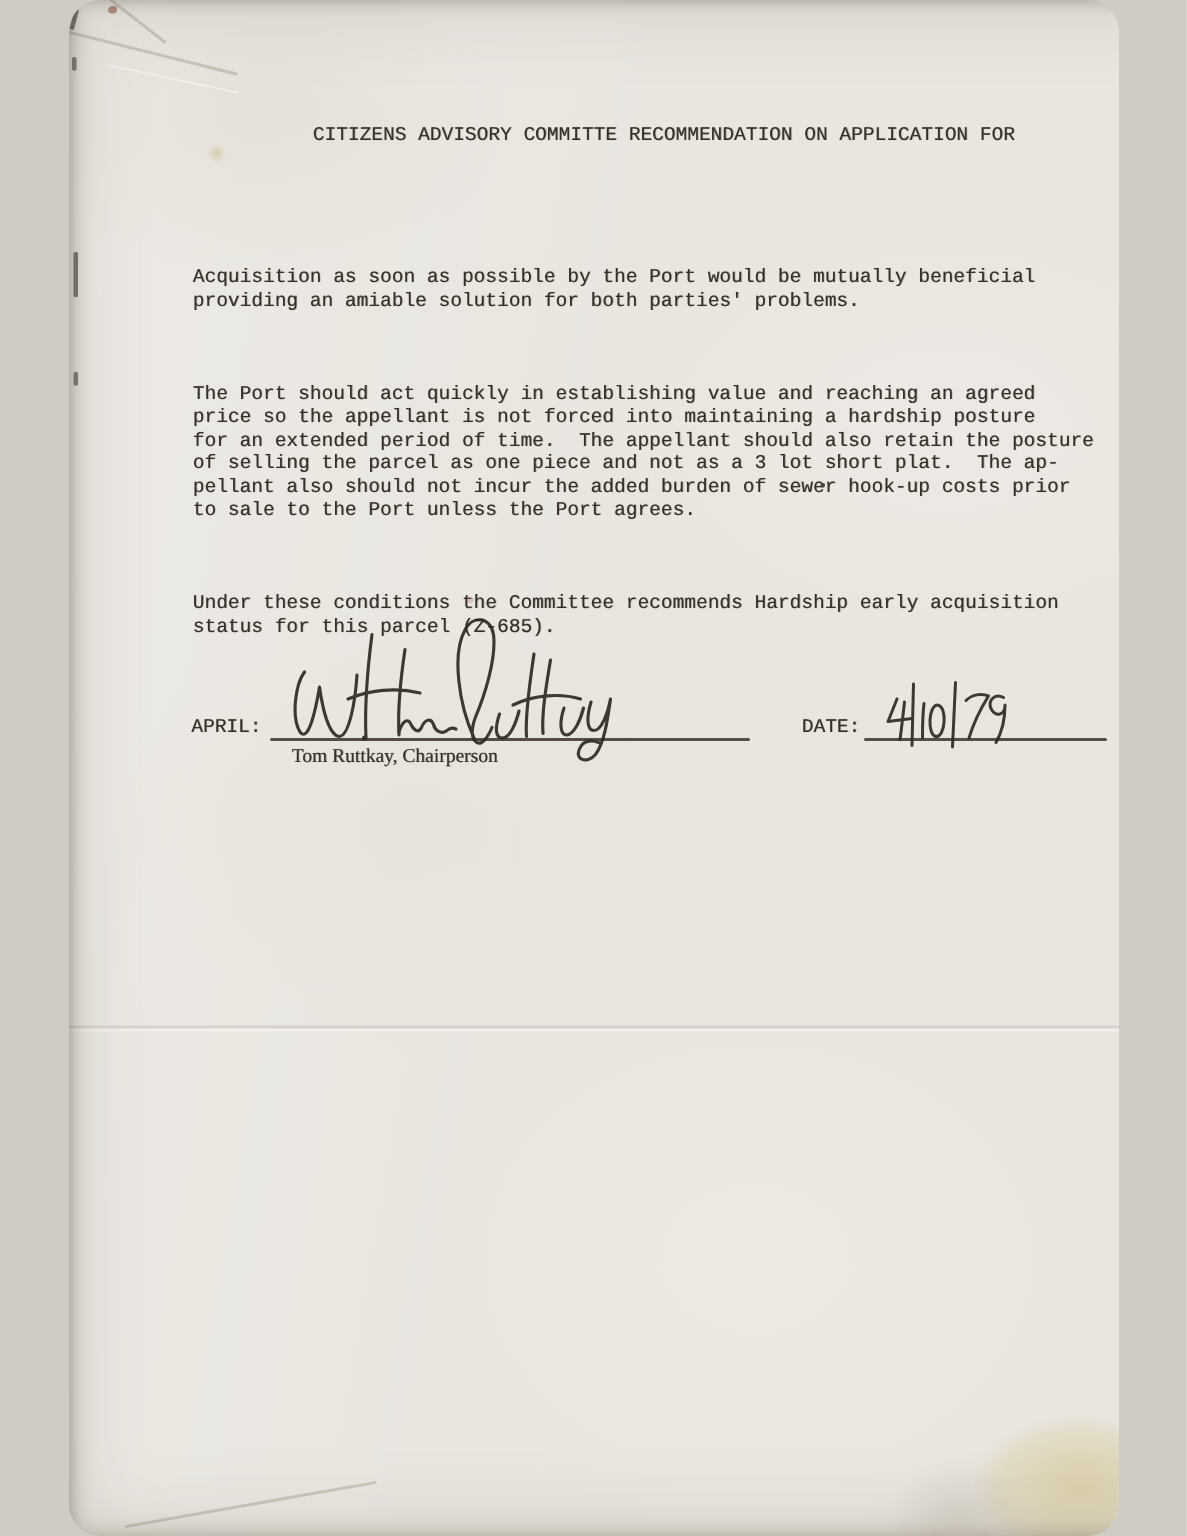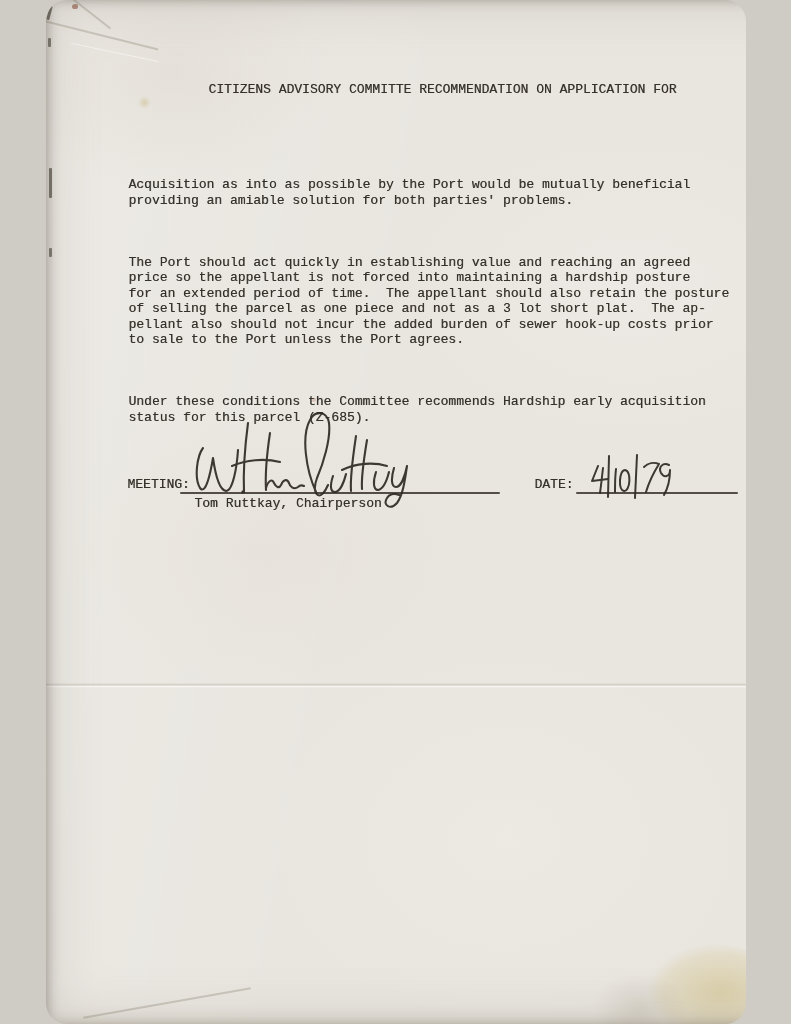--- a/index.html
+++ b/index.html
@@ -30,21 +30,21 @@
       inset 7px 0 14px -6px rgba(80,72,60,.38),
       inset 0 5px 12px -5px rgba(80,72,60,.28),
       inset -4px -7px 16px -6px rgba(125,108,80,.28);
   }
   .typed { white-space:pre; font-size:13px; line-height:15.5px;
            text-shadow:0.4px 0.3px 0.5px rgba(52,48,40,.55); }
   .header { position:absolute; left:163px; top:51px; }
   .body-text { position:absolute; left:83px; top:146px; }
   .body-text p { margin:0 0 15.5px 0; }
   .sig-label   { position:absolute; left:82px;  top:477px; }
-  .signer-name { position:absolute; left:149px; top:496px; }
+  .signer-name { position:absolute; left:149px; top:496px;font-family:Liberation Serif, serif; }
   .date-label  { position:absolute; left:489px; top:477px; }
   .rule { position:absolute; height:2px; background:rgba(56,51,43,.85); border-radius:1px; }
   .sig-rule  { left:134px; top:492px; width:320px; }
   .date-rule { left:530px; top:492px; width:162px; }
   .sig-svg  { position:absolute; left:138px; top:408px; }
   .date-svg { position:absolute; left:535px; top:448px; }
   .ink { stroke:#2e2a24; stroke-width:2.1; fill:none;
          stroke-linecap:round; stroke-linejoin:round; opacity:.92; }
   .fold {
     left:0; top:683px; width:791px; height:5px;
@@ -73,33 +73,33 @@
 
 <div class="page">
 
   <div class="layer mottle"></div>
 
   <div class="header typed">
     <div>CITIZENS ADVISORY COMMITTE RECOMMENDATION ON APPLICATION FOR</div>
   </div>
 
   <div class="body-text typed">
-    <p>Acquisition as into as possible by the Port would be mutually beneficial
+    <p>Acquisition as soon as possible by the Port would be mutually beneficial
 providing an amiable solution for both parties' problems.</p>
     <p>The Port should act quickly in establishing value and reaching an agreed
 price so the appellant is not forced into maintaining a hardship posture
 for an extended period of time.  The appellant should also retain the posture
 of selling the parcel as one piece and not as a 3 lot short plat.  The ap-
 pellant also should not incur the added burden of sewer hook-up costs prior
 to sale to the Port unless the Port agrees.</p>
     <p>Under these conditions the Committee recommends Hardship early acquisition
 status for this parcel (Z-685).</p>
   </div>
 
-  <span class="sig-label typed">MEETING:</span>
+  <span class="sig-label typed">APRIL:</span>
   <div class="rule sig-rule"></div>
   <span class="signer-name typed">Tom Ruttkay, Chairperson</span>
 
   <svg class="sig-svg" width="240" height="100" viewBox="0 0 240 100" role="img" aria-label="W. Thm Ruttkay">
     <g class="ink">
       <path d="M19,40 C13,48 10,70 16,80 C22,88 27,62 29,50 C31,64 35,82 42,83 C49,83 53,58 54,42"></path>
       <circle cx="59" cy="84" r="1.7" fill="#2e2a24" stroke="none"></circle>
       <path d="M64,15 C61,38 59,62 60,84"></path>
       <path d="M86,25 C83,45 81,65 82,82"></path>
       <path d="M48,58 C62,52 80,50 96,54"></path>

